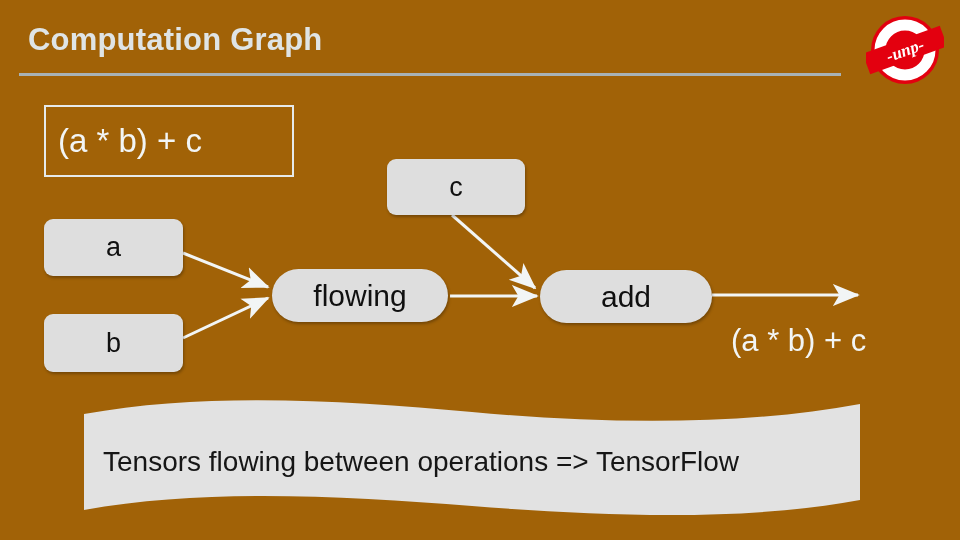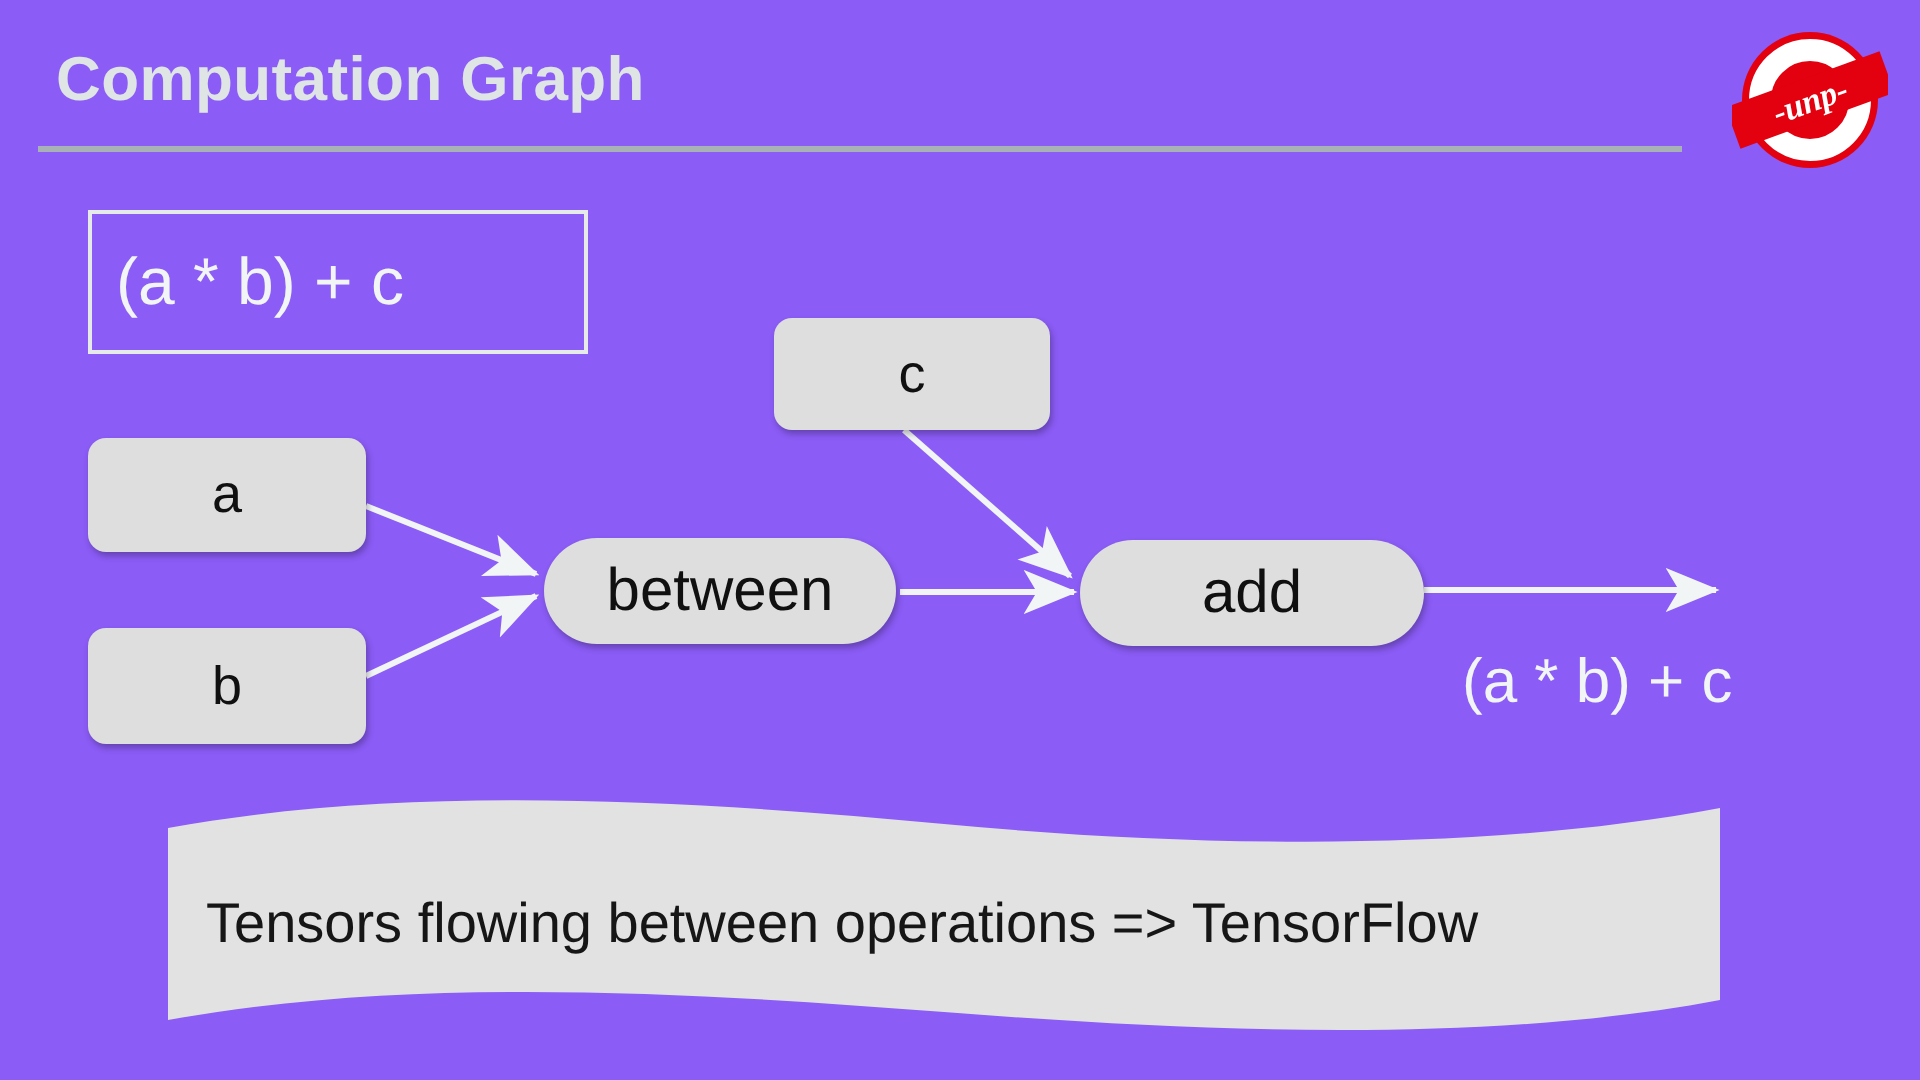--- a/index.html
+++ b/index.html
@@ -4,21 +4,21 @@
 <style>
   html, body {
     margin: 0;
     padding: 0;
     background: #ffffff;
   }
   #slide {
     position: relative;
     width: 960px;
     height: 540px;
-    background: #8b5cf6;
+    background: #a16207;
     overflow: hidden;
     font-family: "Liberation Sans", sans-serif;
   }
 
   
   #slide-title {
     position: absolute;
     left: 28px;
     top: 22px;
     font-size: 31px;
@@ -173,21 +173,21 @@
   <div class="node var" id="node-a">
     <span>a</span>
   </div>
   <div class="node var" id="node-b">
     <span>b</span>
   </div>
   <div class="node var" id="node-c">
     <span>c</span>
   </div>
   <div class="node op" id="node-multiply">
-    <span>between</span>
+    <span>flowing</span>
   </div>
   <div class="node op" id="node-add">
     <span>add</span>
   </div>
 
   <div id="output-label">(a * b) + c</div>
 
   <svg id="banner" viewBox="0 0 776 124" preserveAspectRatio="none">
     <path d="M0,18
              C 120,-4 260,4 388,16

